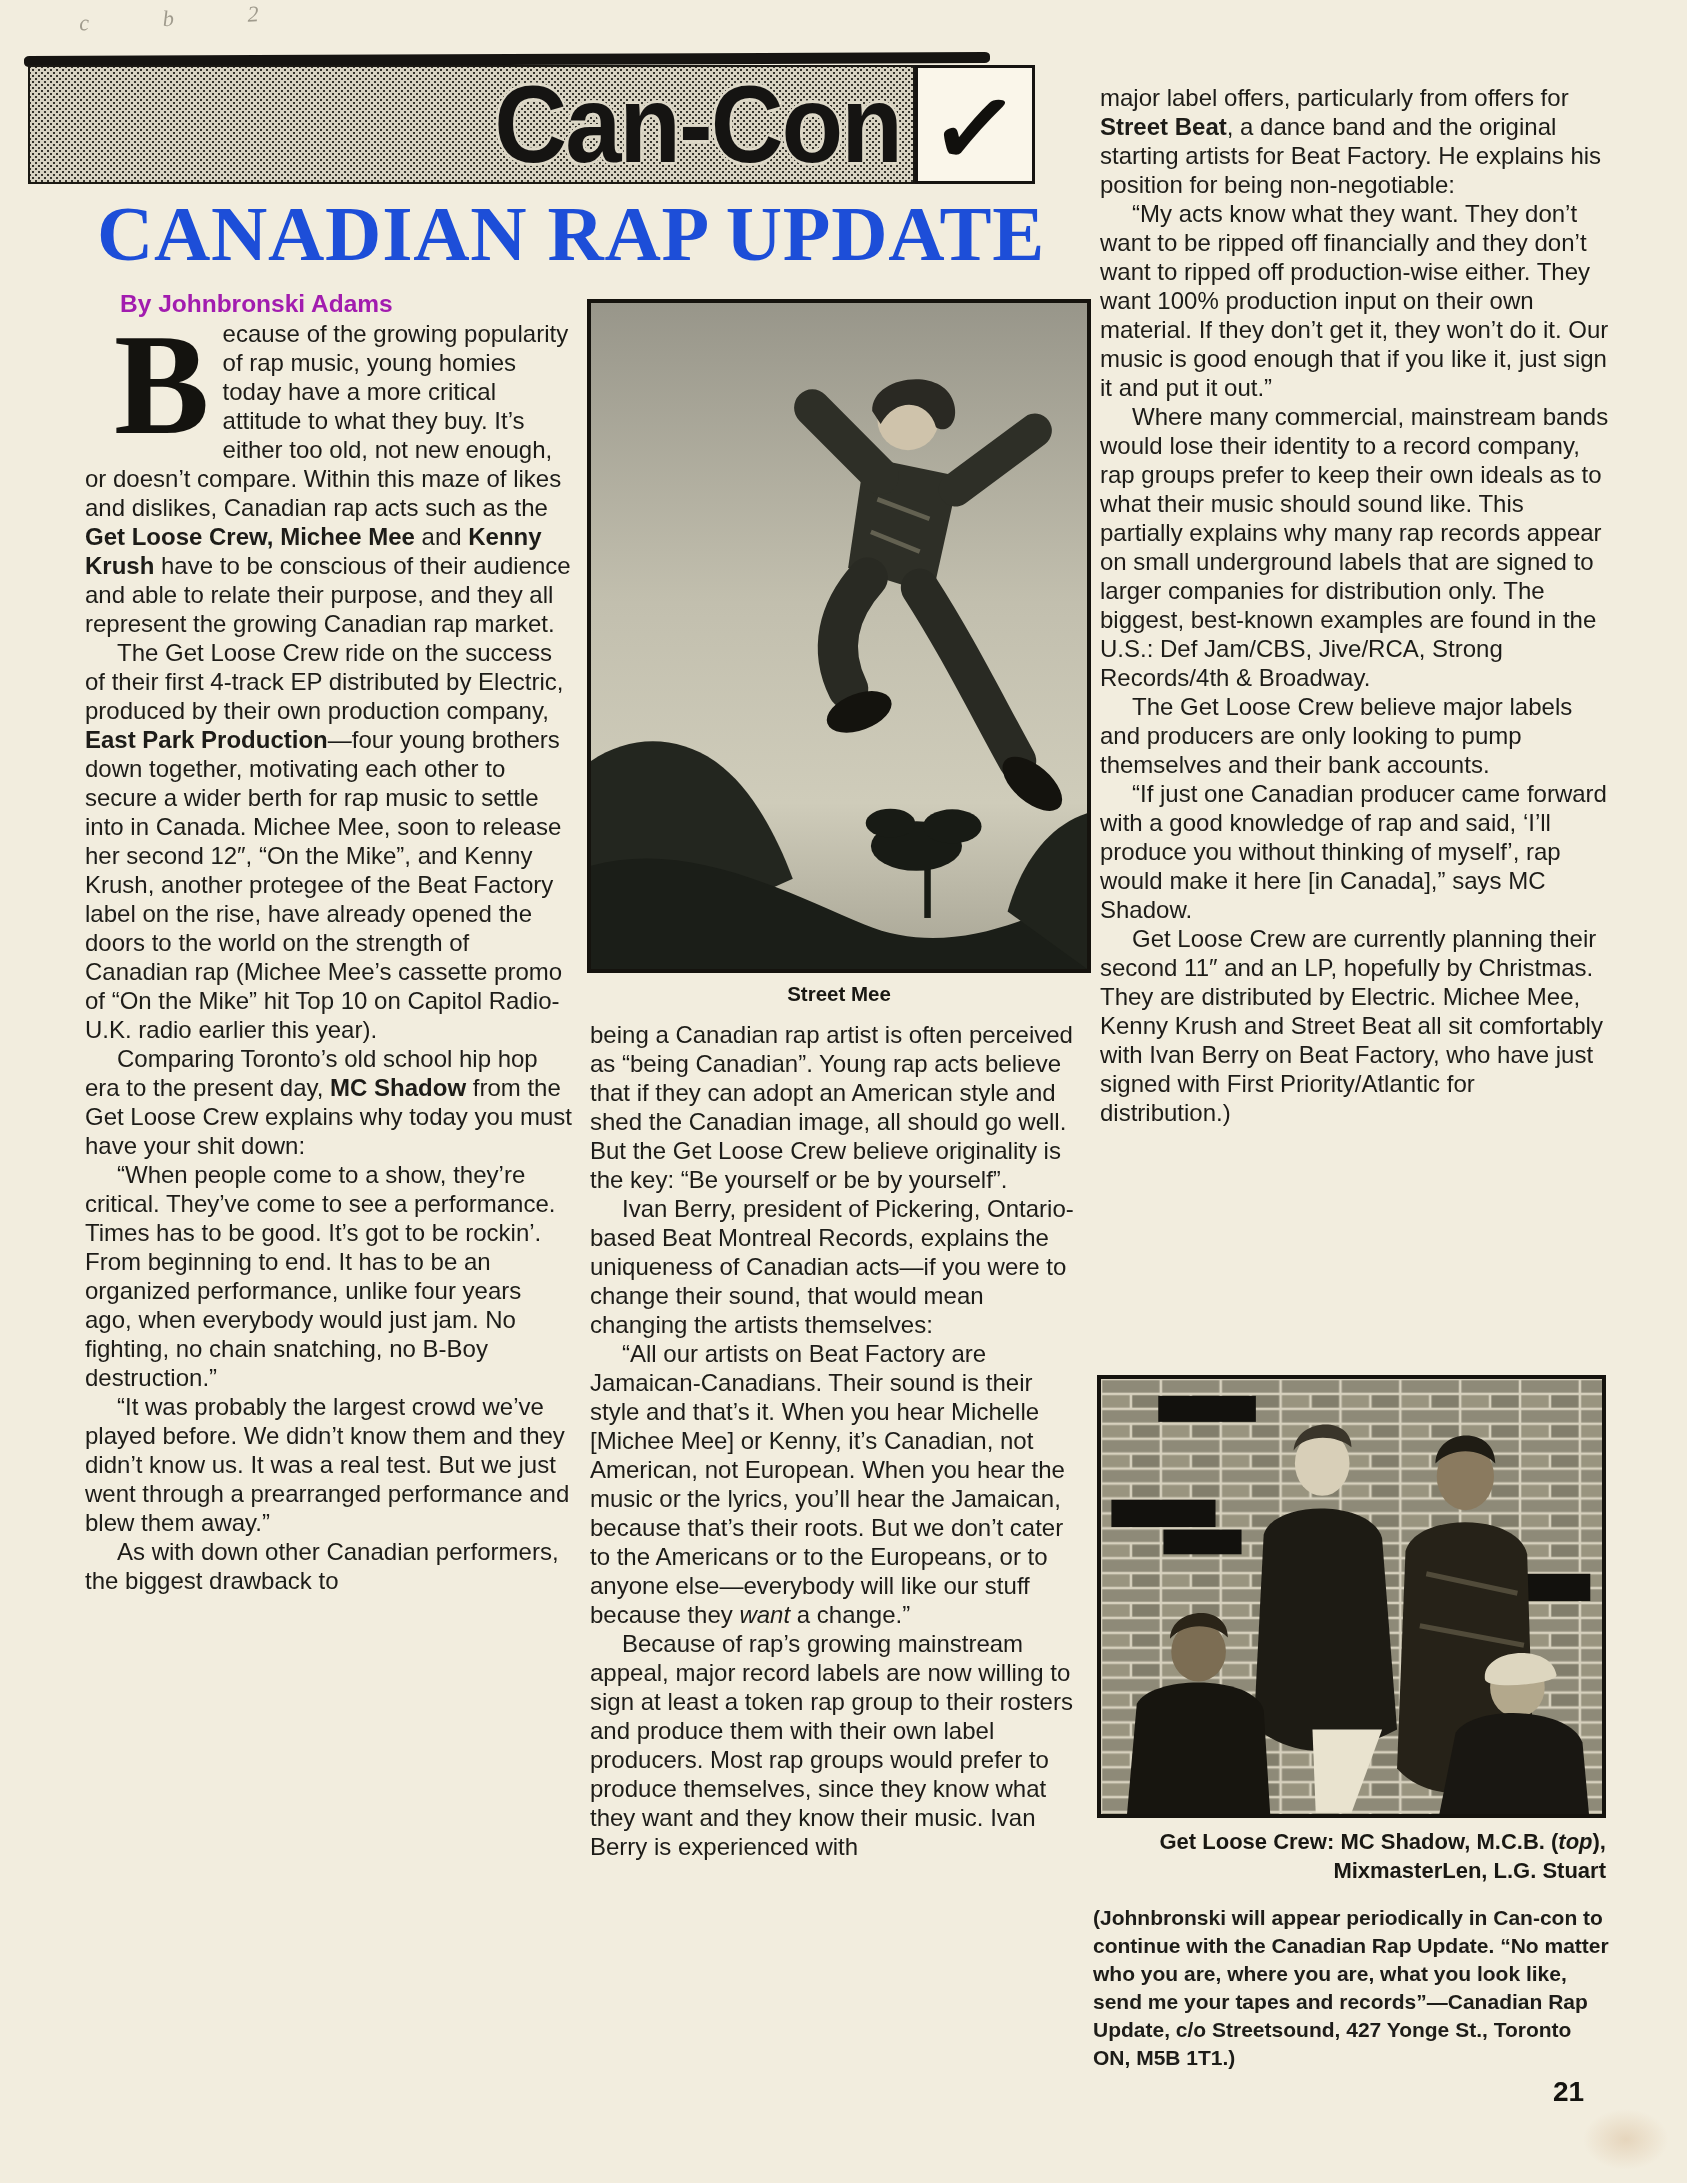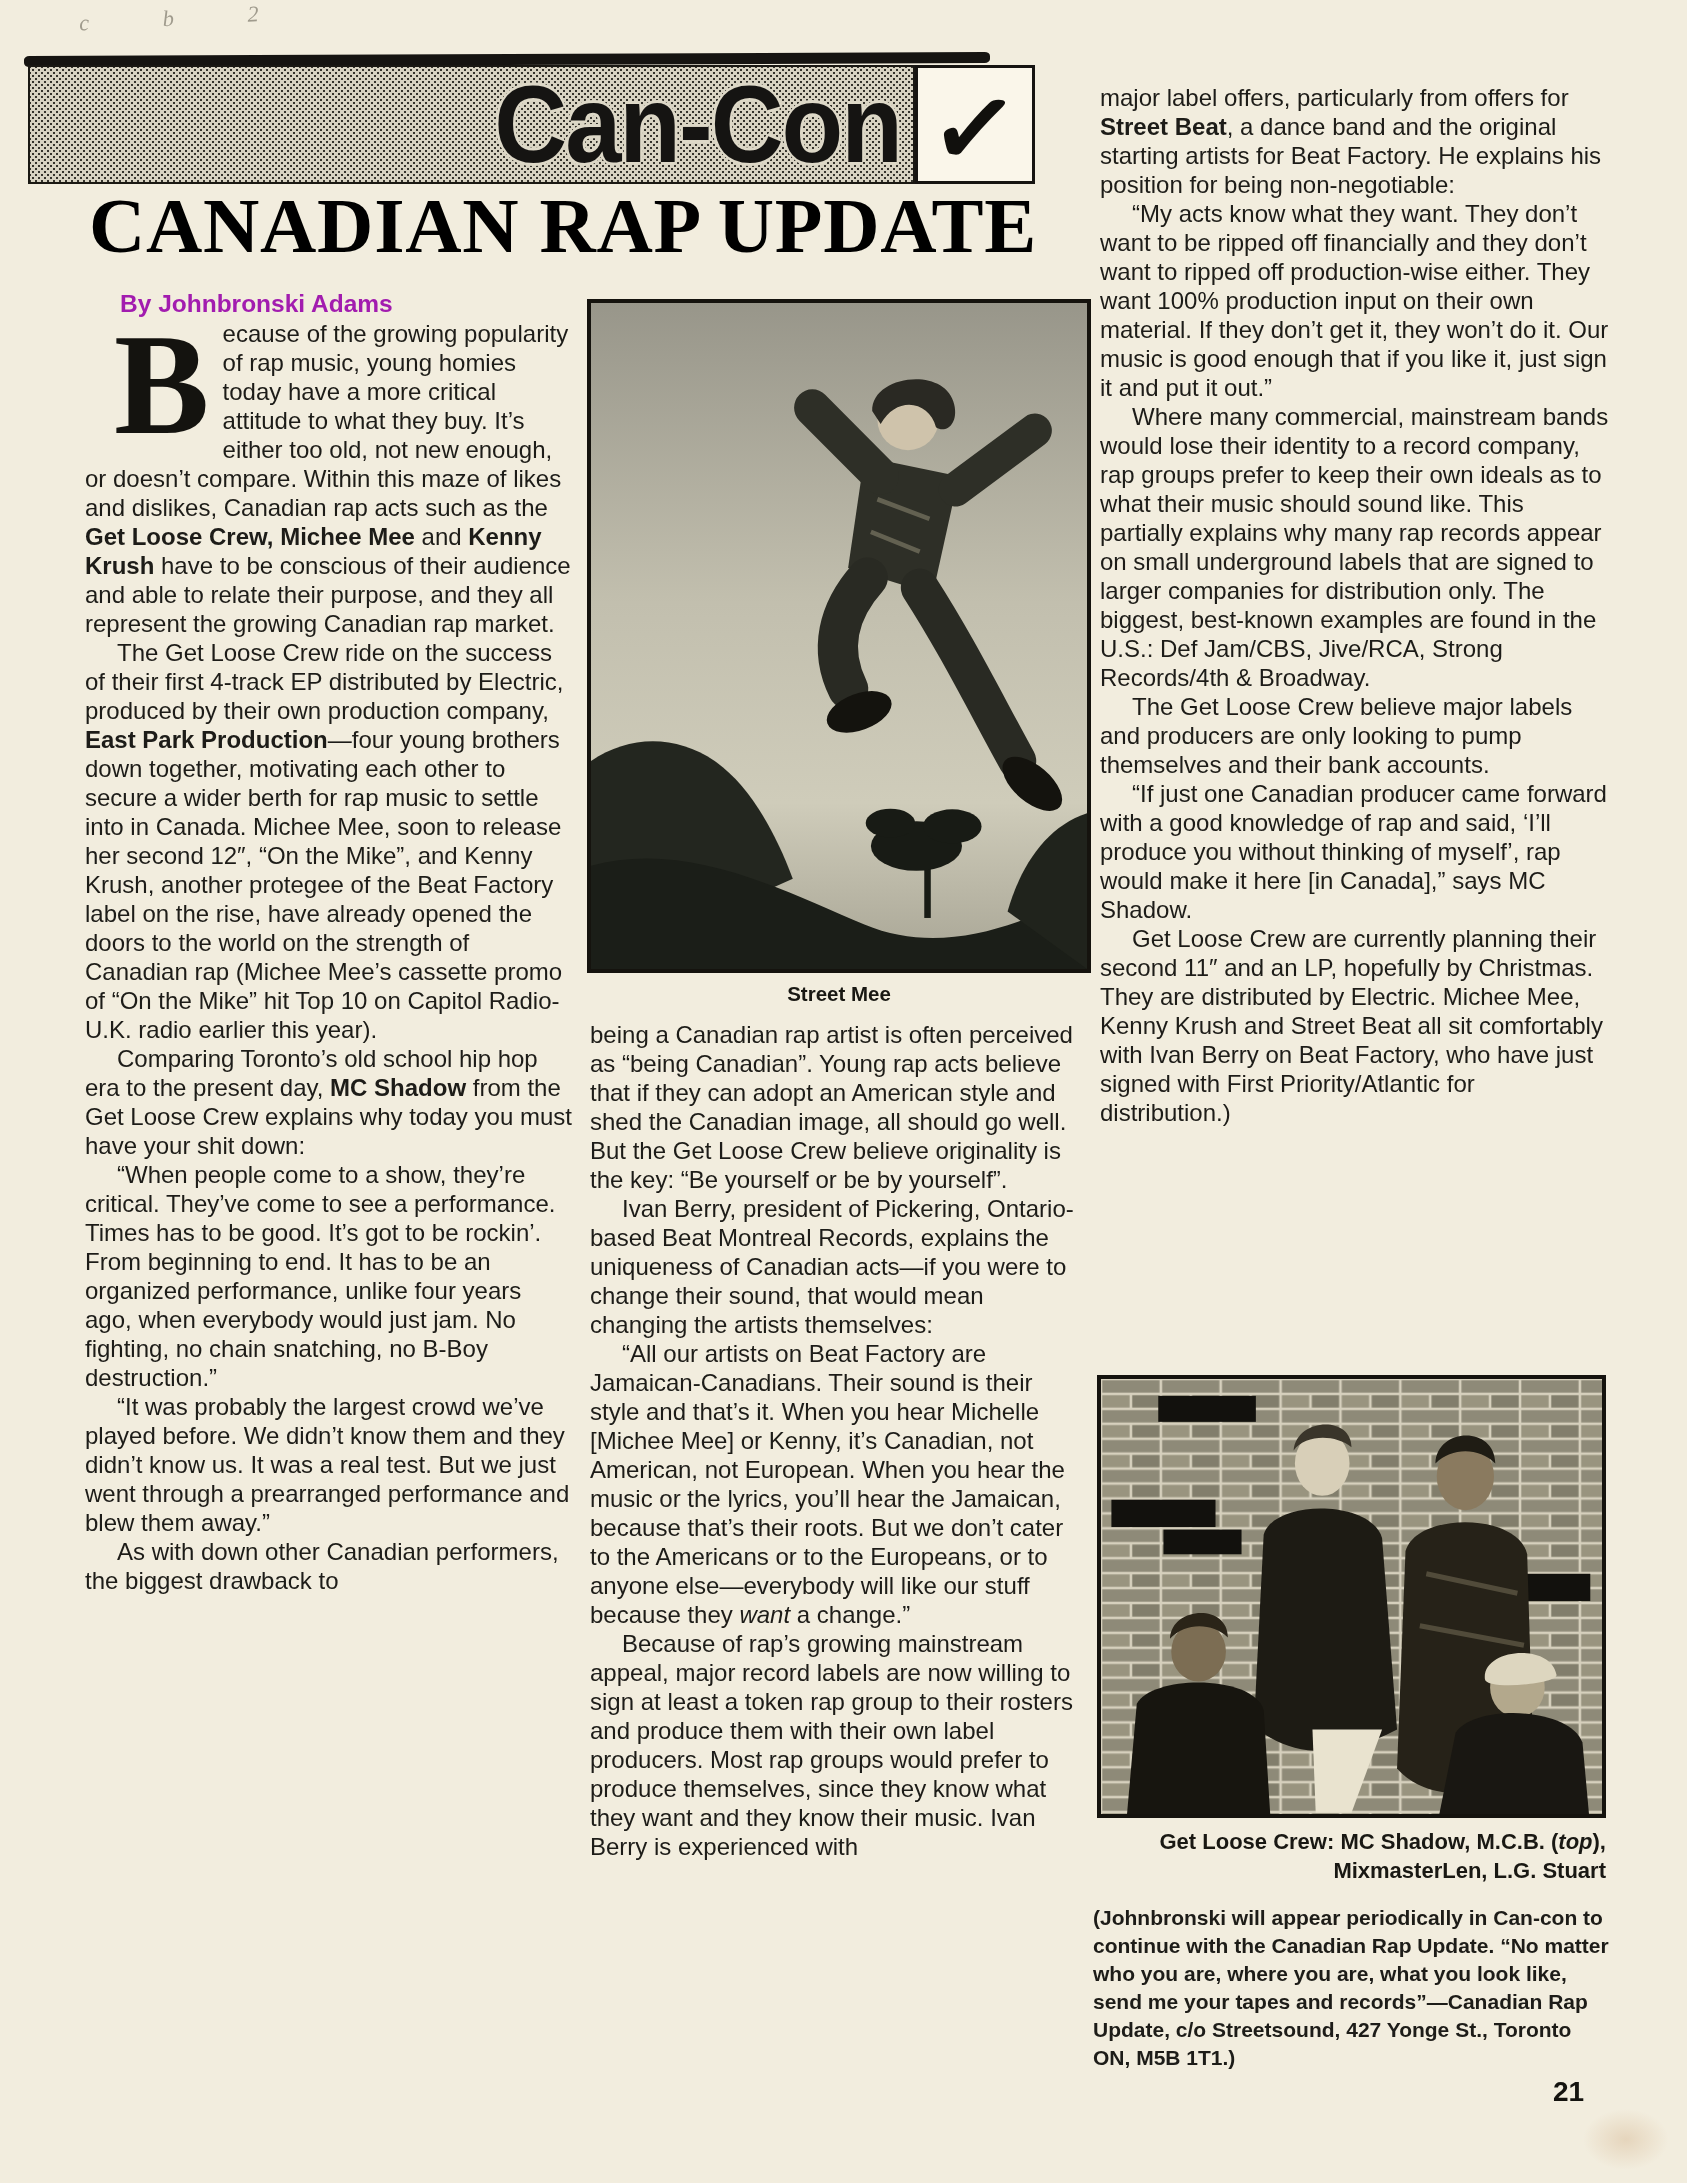--- a/index.html
+++ b/index.html
@@ -20,23 +20,23 @@
         background-size:6px 6px,6px 6px;background-position:0 0,3px 3px;
         border:2px solid #1a1813;display:flex;align-items:center;justify-content:flex-end;}
   .banner-title{font-size:101px;font-weight:700;letter-spacing:-2px;color:#151412;
         padding-right:12px;transform:scaleY(1.08);
         text-shadow:-2.6px 0 0 #ddd8c7,2.6px 0 0 #ddd8c7,0 -2.6px 0 #ddd8c7,0 2.6px 0 #ddd8c7;}
   .check-box{width:114px;background:#faf6ea;border:3.3px solid #161411;display:flex;
         align-items:center;justify-content:center;}
   .check-glyph{font-size:105px;font-weight:700;color:#11100d;transform:rotate(6deg) translateY(4px);}
 
   
-  .headline{position:absolute;left:85px;top:179px;margin:4px;width:1032px;
+  .headline{position:absolute;left:85px;top:179px;margin:12px;width:1032px;
         font-family:"Liberation Serif",serif;font-weight:700;font-size:78px;line-height:1.1;
-        letter-spacing:0.7px;color:#000000;white-space:nowrap;}
+        letter-spacing:0.7px;color:#1d4ed8;white-space:nowrap;}
   .byline{position:absolute;left:120px;top:290px;font-size:24.5px;font-weight:700;color:#a21caf;}
 
   
   .col{position:absolute;font-size:24px;line-height:29px;color:#1d1c18;text-align:left;}
   .col .para{margin:0;}
   .col .para.indent{text-indent:32px;}
   .col strong{font-weight:700;}
   .col em{font-style:italic;}
   .col-left{left:85px;top:319px;width:487px;height:1720px;overflow:hidden;}
   .col-middle{left:590px;top:1020px;width:495px;height:1072px;overflow:hidden;}

